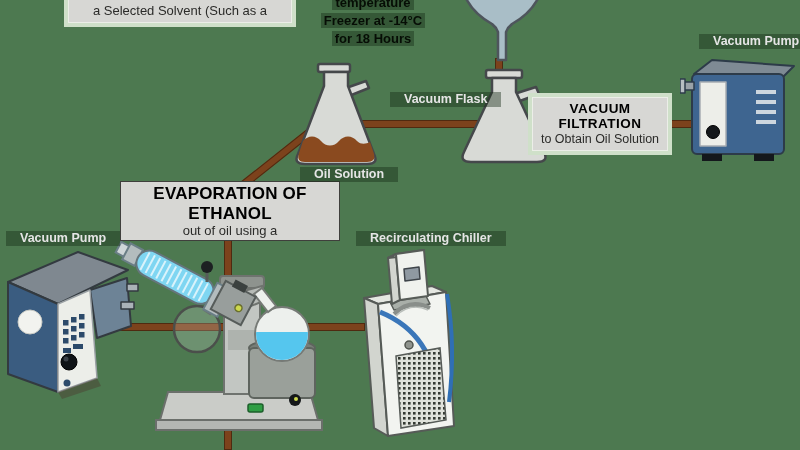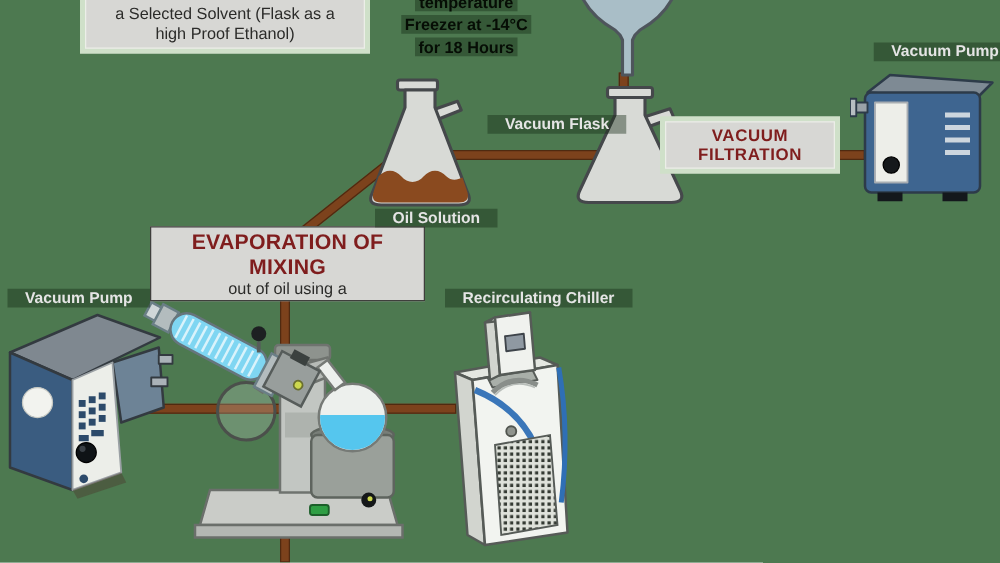--- a/index.html
+++ b/index.html
@@ -4,21 +4,21 @@
 <style>
   html,body{margin:0;padding:0;}
   #stage{position:relative;width:800px;height:450px;overflow:hidden;
          background:#4d7950;font-family:"Liberation Sans",sans-serif;}
   .pipe{position:absolute;background:#7c421c;border:1px solid #4f2a10;box-sizing:border-box;z-index:1;}
   .equip{position:absolute;z-index:2;}
   .lbl{position:absolute;z-index:3;font-size:12.5px;font-weight:bold;color:#e5e5e5;
        background:rgba(22,44,21,.42);padding:0 14px;line-height:15px;white-space:nowrap;}
   .panel{position:absolute;z-index:3;background:#cfe0c9;padding:4px;box-sizing:border-box;}
   .panel-inner{background:#d7d7d4;border:1px solid #eceee8;text-align:center;padding:3px 4px;}
-  .panel-title{font-weight:bold;color:#7f1d1d;font-size:15px;letter-spacing:.5px;}
+  .panel-title{font-weight:bold;color:#000000;font-size:15px;letter-spacing:.5px;}
   .panel-line{font-size:13px;color:#2b2b29;line-height:16px;}
   #filtration-box .panel-title{font-size:13.5px;}
   #filtration-box .panel-line{font-size:12.5px;}
   #evap-box{background:#d7d7d4;border:1.5px solid #3f3f3c;padding:2px 4px;text-align:center;}
   #evap-box .panel-title{font-size:17px;letter-spacing:.2px;}
   #evap-box .panel-line{font-size:13px;line-height:14px;}
   #freezer-note{position:absolute;z-index:3;left:300px;top:-7px;width:146px;text-align:center;}
   #freezer-note div{font-size:13px;font-weight:bold;color:#060d05;line-height:15px;
                     background:rgba(22,44,21,.42);display:inline-block;padding:0 3px;}
 </style>
@@ -174,39 +174,39 @@
     <path d="M44,70 Q58,56 76,64" fill="none" stroke="#b9beba" stroke-width="1.5"></path>
     <path d="M28,66 Q82,88 86,152" fill="none" stroke="#2f6fb5" stroke-width="5" opacity="0.95"></path>
     <path d="M95,48 Q104,100 97,156" fill="none" stroke="#2f6fb5" stroke-width="4"></path>
     <circle cx="57" cy="99" r="4" fill="#8f938d" stroke="#50544e" stroke-width="1.5"></circle>
     <polygon points="44,110 88,102 94,174 49,182" fill="url(#grillePat)" stroke="#565b57" stroke-width="1.5"></polygon>
   </svg>
 
   <div class="panel" id="mixing-box" style="left:64px;top:-22px;width:232px;">
     <div class="panel-inner">
       <div class="panel-title">MIXING</div>
-      <div class="panel-line">a Selected Solvent (Flask as a</div>
-      <div class="panel-line">high Proof Ethanol)</div>
+      <div class="panel-line">a Selected Solvent (Such as a</div>
     </div>
   </div>
 
   <div id="freezer-note">
     <div>temperature</div><br>
     <div>Freezer at -14°C</div><br>
     <div>for 18 Hours</div>
   </div>
 
   <div class="panel" id="filtration-box" style="left:528px;top:93px;width:144px;">
     <div class="panel-inner">
       <div class="panel-title">VACUUM FILTRATION</div>
+      <div class="panel-line">to Obtain Oil Solution</div>
     </div>
   </div>
 
   <div class="panel" id="evap-box" style="left:120px;top:181px;width:220px;">
-    <div class="panel-title">EVAPORATION OF MIXING</div>
+    <div class="panel-title">EVAPORATION OF ETHANOL</div>
     <div class="panel-line">out of oil using a</div>
   </div>
 
   <div class="lbl" style="left:390px;top:92px;">Vacuum Flask</div>
   <div class="lbl" style="left:300px;top:167px;">Oil Solution</div>
   <div class="lbl" style="left:699px;top:34px;">Vacuum Pump</div>
   <div class="lbl" style="left:6px;top:231px;">Vacuum Pump</div>
   <div class="lbl" style="left:356px;top:231px;">Recirculating Chiller</div>
 
 </div>

